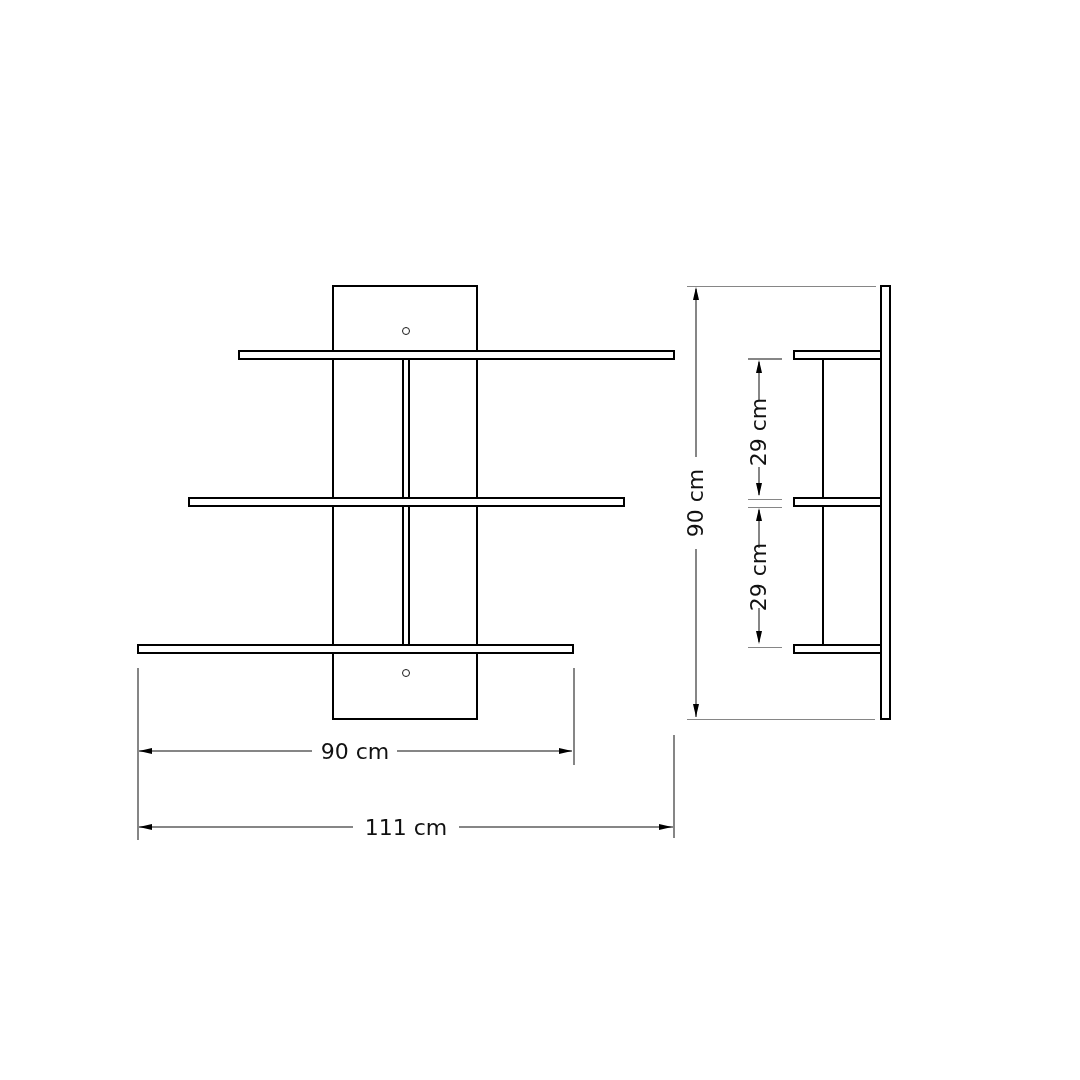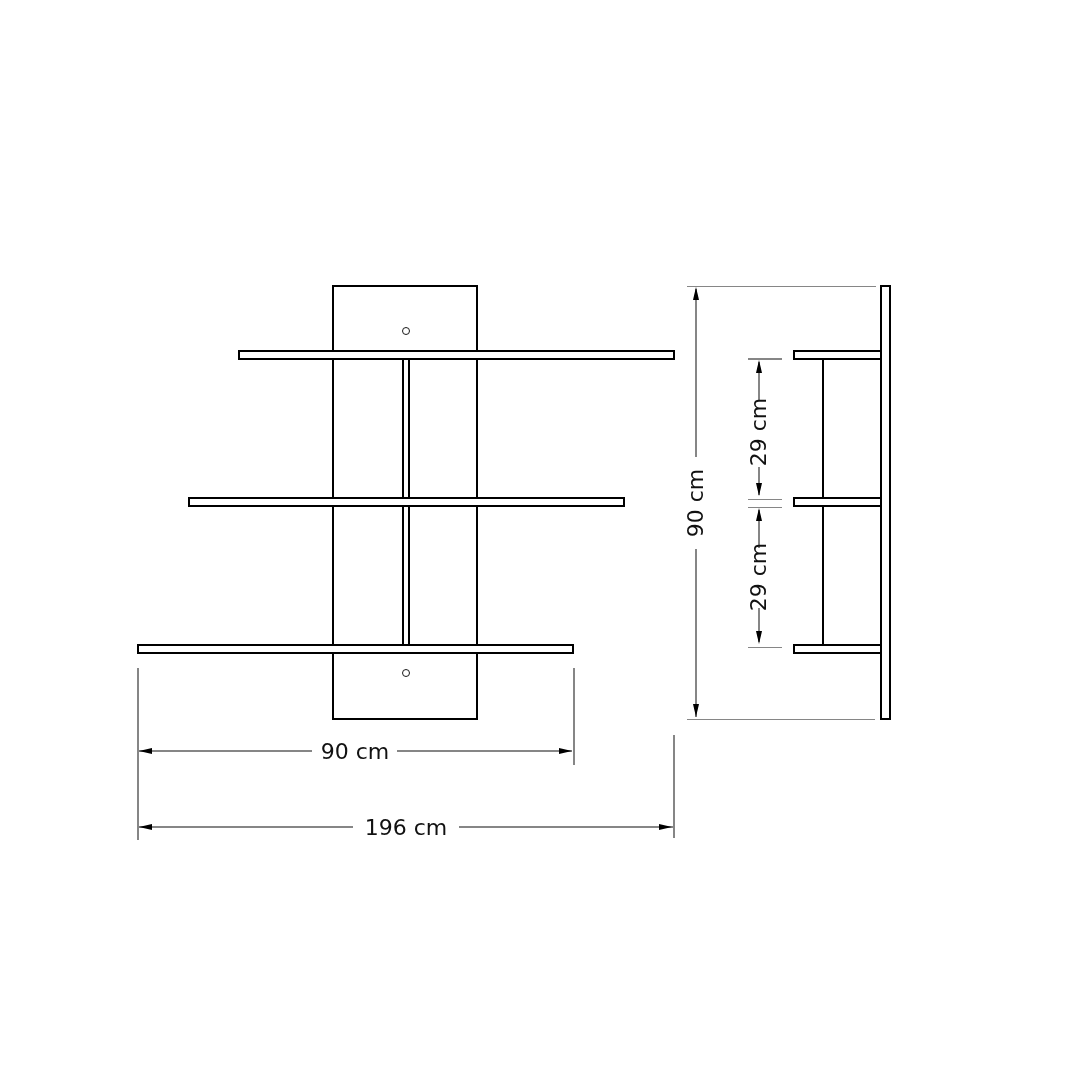--- a/index.html
+++ b/index.html
@@ -126,21 +126,21 @@
     <div class="arrow right" style="left:559px; top:747.5px;"></div>
     <div class="dim-label" style="left:355px; top:752px;">90 cm</div>
   </div>
 
   <div>
     <div class="dline v" style="left:673px; top:735px; height:103px;"></div>
     <div class="dline h" style="left:139px; top:826.2px; width:214px;"></div>
     <div class="dline h" style="left:459px; top:826.2px; width:214px;"></div>
     <div class="arrow left" style="left:139px; top:823.5px;"></div>
     <div class="arrow right" style="left:659px; top:823.5px;"></div>
-    <div class="dim-label" style="left:406px; top:828px;">196 cm</div>
+    <div class="dim-label" style="left:406px; top:828px;">111 cm</div>
   </div>
 
   <div>
     <div class="dline h" style="left:687px; top:285.5px; width:189px;"></div>
     <div class="dline h" style="left:687px; top:718.5px; width:188px;"></div>
     <div class="dline v" style="left:695.2px; top:289px; height:168px;"></div>
     <div class="dline v" style="left:695.2px; top:549px; height:168px;"></div>
     <div class="arrow up" style="left:692.5px; top:287px;"></div>
     <div class="arrow down" style="left:692.5px; top:704px;"></div>
     <div class="dim-label vert" style="left:696px; top:503px;">90 cm</div>

